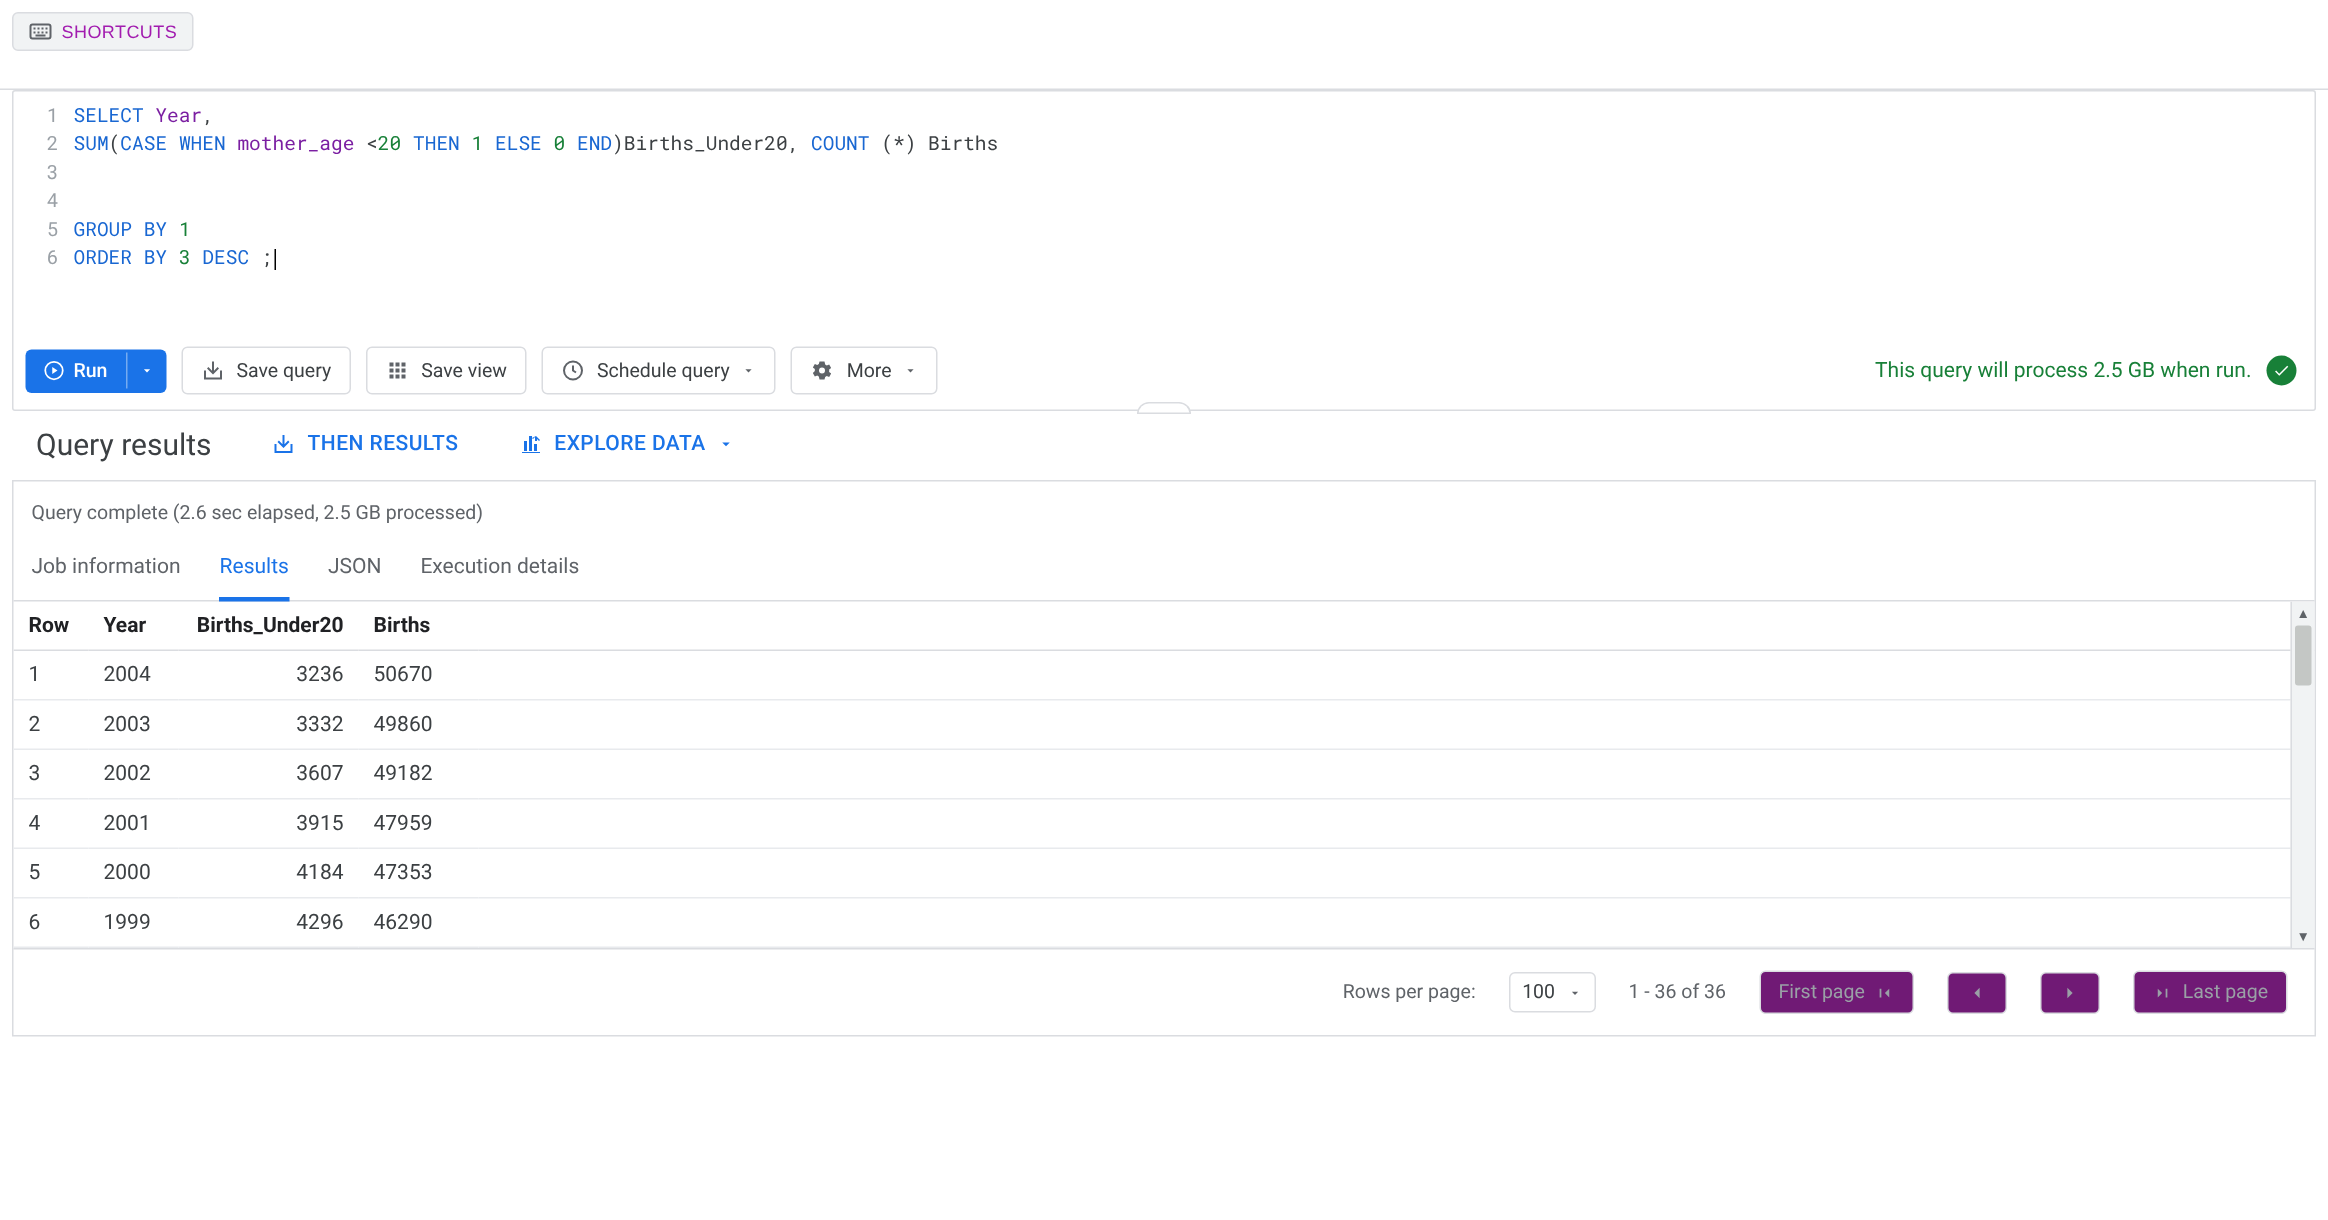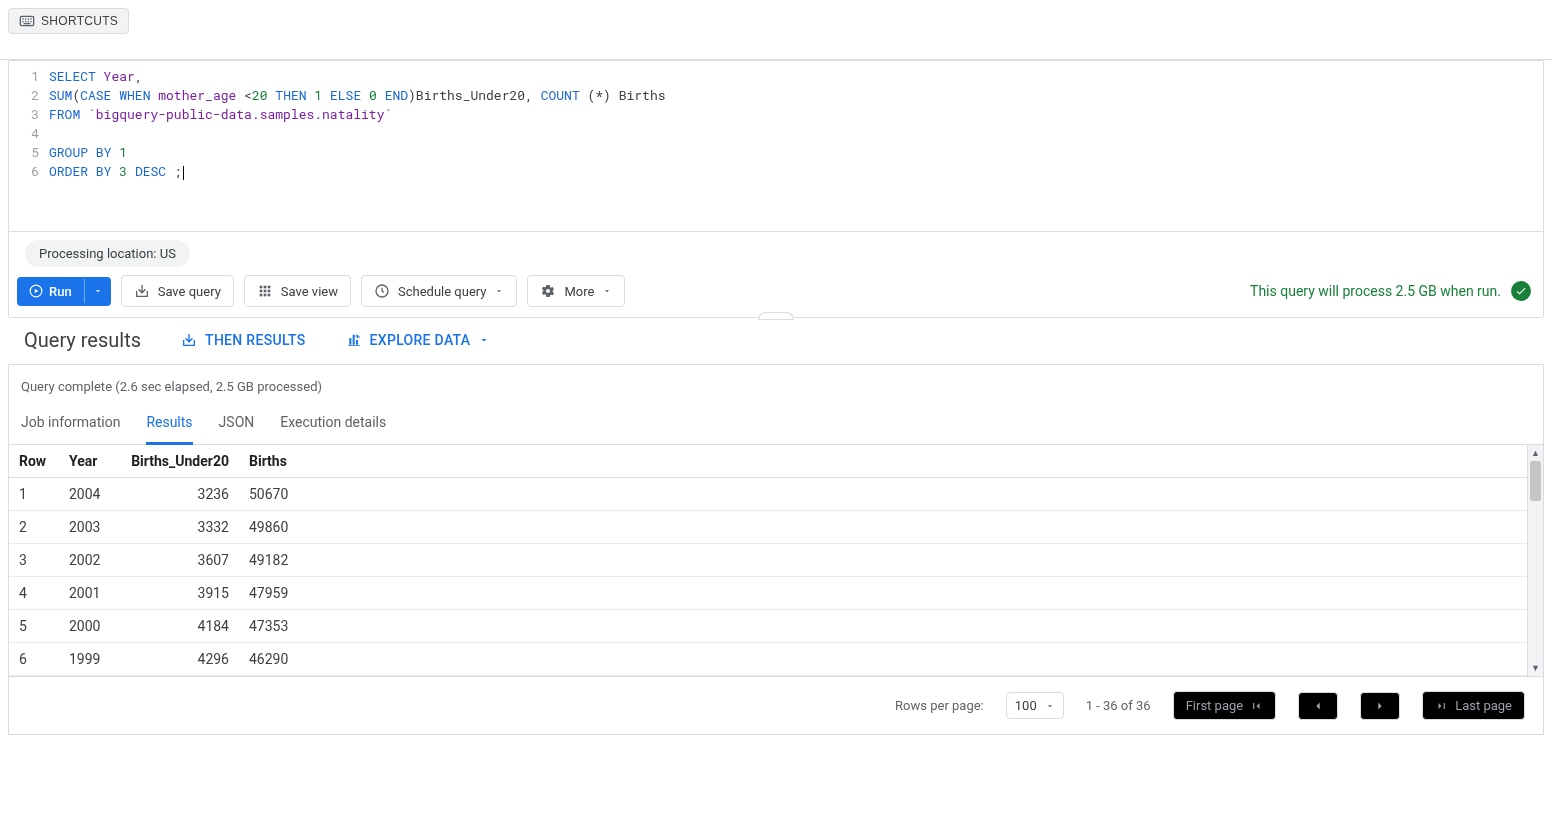--- a/index.html
+++ b/index.html
@@ -22,21 +22,21 @@
 }
 .shortcuts-btn {
   display: inline-flex;
   align-items: center;
   gap: 6px;
   background: #f1f3f4;
   border: 1px solid #dadce0;
   border-radius: 4px;
   padding: 4px 10px;
   font-size: 12px;
-  color: #404040;
+  color: #a21caf;
   cursor: pointer;
   letter-spacing: 0.3px;
 }
 .shortcuts-btn .icon {
   width: 16px; height: 16px;
   display: inline-flex; align-items: center; justify-content: center;
 }
 .compose-btn {
   display: inline-flex;
   align-items: center;
@@ -302,21 +302,21 @@
 }
 .pg-btn {
   border: 1px solid #dadce0;
   border-radius: 4px;
   padding: 6px 12px;
   display: inline-flex;
   align-items: center;
   gap: 6px;
   cursor: pointer;
   color: #9aa0a6;
-  background: #000000;
+  background: #701a75;
 }
 svg { display: block; }
 .cursor-bar {
   display: inline-block;
   width: 1px;
   height: 14px;
   background: #000;
   vertical-align: middle;
   margin-left: 1px;
 }
@@ -350,38 +350,34 @@
     <div class="code-line">
         <div class="gutter">1</div>
         <div class="code"><span class="kw">SELECT</span><span class="ident"> Year</span><span class="op">,</span></div>
       </div>
     <div class="code-line">
         <div class="gutter">2</div>
         <div class="code"><span class="kw">SUM</span><span class="op">(</span><span class="kw">CASE</span><span> </span><span class="kw">WHEN</span><span class="ident"> mother_age </span><span class="op">&lt;</span><span class="num">20</span><span> </span><span class="kw">THEN</span><span> </span><span class="num">1</span><span> </span><span class="kw">ELSE</span><span> </span><span class="num">0</span><span> </span><span class="kw">END</span><span class="op">)Births_Under20, </span><span class="kw">COUNT</span><span class="op"> (*) Births</span></div>
       </div>
     <div class="code-line">
         <div class="gutter">3</div>
-        <div class="code"><span class="kw">FROM</span><span class="ident"> `bigquery-public-data.samples.natality`</span></div>
       </div>
     <div class="code-line">
         <div class="gutter">4</div>
       </div>
     <div class="code-line">
         <div class="gutter">5</div>
         <div class="code"><span class="kw">GROUP</span><span> </span><span class="kw">BY</span><span> </span><span class="num">1</span></div>
       </div>
     <div class="code-line">
         <div class="gutter">6</div>
         <div class="code"><span class="kw">ORDER</span><span> </span><span class="kw">BY</span><span> </span><span class="num">3</span><span> </span><span class="kw">DESC</span><span class="op"> ;</span><span class="cursor-bar"></span></div>
       </div>
   </div>
 
-  <div class="toolbar-row">
-    <div class="pill">Processing location: US</div>
-  </div>
 
   <div class="btn-row">
     <div class="btn-row-left">
       <div class="run-btn">
         <div class="main">
           <span>
             <svg width="14" height="14" viewBox="0 0 24 24" fill="#fff">
                 <circle cx="12" cy="12" r="10" fill="none" stroke="#fff" stroke-width="2"></circle>
                 <path d="M10 8l6 4-6 4z"></path>
               </svg>

